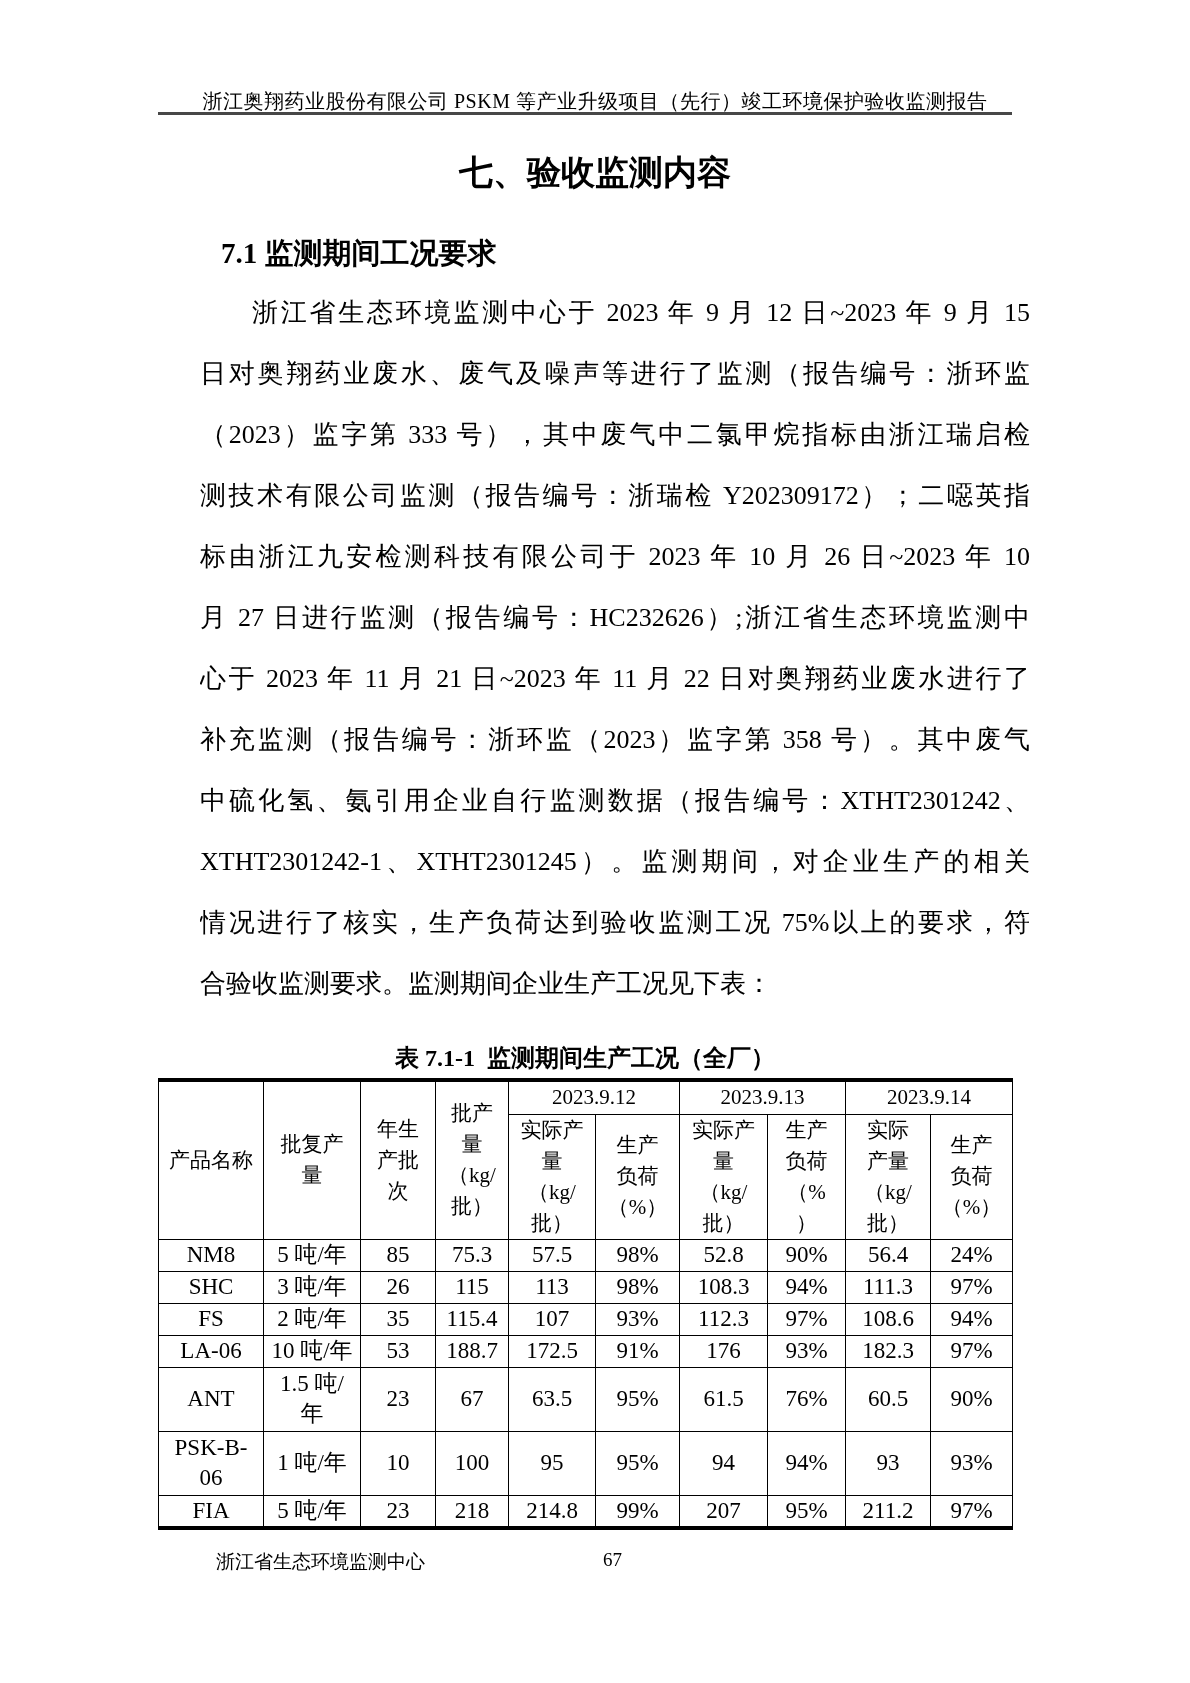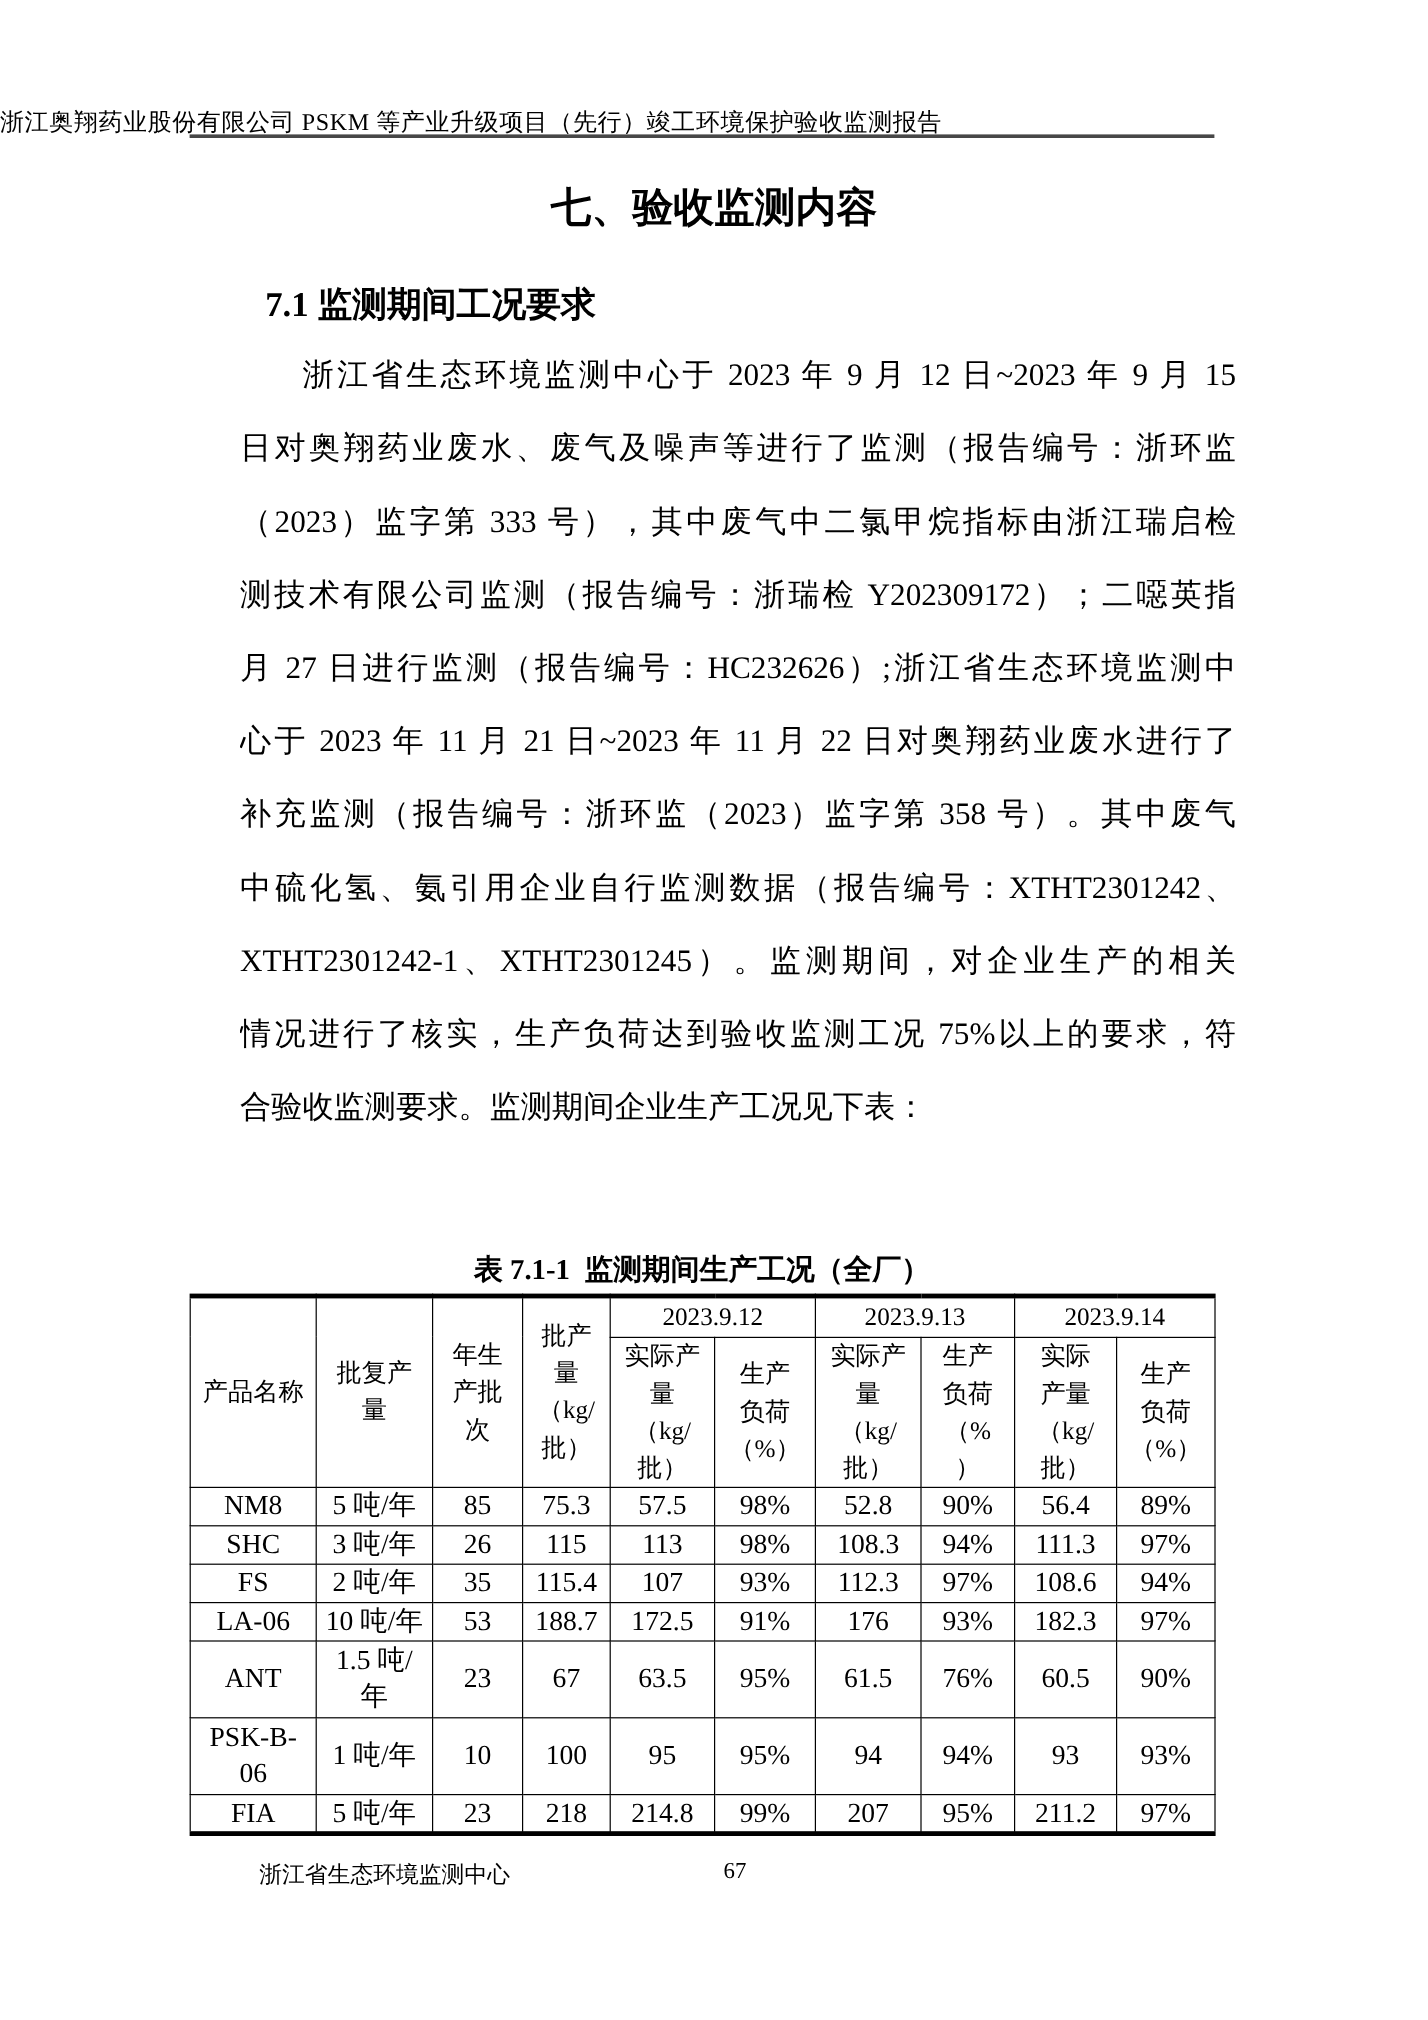--- a/index.html
+++ b/index.html
@@ -6,21 +6,21 @@
   html, body { background: #ffffff; }
   body {
     width: 1190px; height: 1683px;
     position: relative;
     font-family: "Liberation Serif", "DejaVu Serif", serif;
     color: #000;
     overflow: hidden;
   }
   .doc-header {
     position: absolute; top: 88px; left: 0; width: 1190px;
-    text-align: left; font-size: 20px; letter-spacing: 0.5px;
+    text-align: center; font-size: 20px; letter-spacing: 0.5px;
   }
   .header-rule {
     position: absolute; top: 112px; left: 158px; width: 854px; height: 3px;
     background: #474747;
   }
   .chapter-title {
     position: absolute; top: 150px; left: 0; width: 1190px;
     text-align: center; font-size: 34px; font-weight: bold;
   }
   .section-heading {
@@ -76,20 +76,21 @@
 <div class="header-rule"></div>
 
 <div class="chapter-title">七、验收监测内容</div>
 <div class="section-heading">7.1 监测期间工况要求</div>
 
 <div class="body-text">
   <div class="pline first">浙江省生态环境监测中心于 2023 年 9 月 12 日~2023 年 9 月 15</div>
   <div class="pline">日对奥翔药业废水、废气及噪声等进行了监测（报告编号：浙环监</div>
   <div class="pline">（2023）监字第 333 号），其中废气中二氯甲烷指标由浙江瑞启检</div>
   <div class="pline">测技术有限公司监测（报告编号：浙瑞检 Y202309172）；二噁英指</div>
+  <div class="pline">标由浙江九安检测科技有限公司于 2023 年 10 月 26 日~2023 年 10</div>
   <div class="pline">月 27 日进行监测（报告编号：HC232626）;浙江省生态环境监测中</div>
   <div class="pline">心于 2023 年 11 月 21 日~2023 年 11 月 22 日对奥翔药业废水进行了</div>
   <div class="pline">补充监测（报告编号：浙环监（2023）监字第 358 号）。其中废气</div>
   <div class="pline">中硫化氢、氨引用企业自行监测数据（报告编号：XTHT2301242、</div>
   <div class="pline">XTHT2301242-1、XTHT2301245）。监测期间，对企业生产的相关</div>
   <div class="pline">情况进行了核实，生产负荷达到验收监测工况 75%以上的要求，符</div>
   <div class="pline last">合验收监测要求。监测期间企业生产工况见下表：</div>
 </div>
 
 <div class="table-caption">表 7.1-1  监测期间生产工况（全厂）</div>
@@ -152,21 +153,21 @@
     <tr>
       <td>NM8</td>
       <td>5 吨/年</td>
       <td>85</td>
       <td>75.3</td>
       <td>57.5</td>
       <td>98%</td>
       <td>52.8</td>
       <td>90%</td>
       <td>56.4</td>
-      <td>89%</td>
+      <td>24%</td>
     </tr>
     <tr>
       <td>SHC</td>
       <td>3 吨/年</td>
       <td>26</td>
       <td>115</td>
       <td>113</td>
       <td>98%</td>
       <td>108.3</td>
       <td>94%</td>

